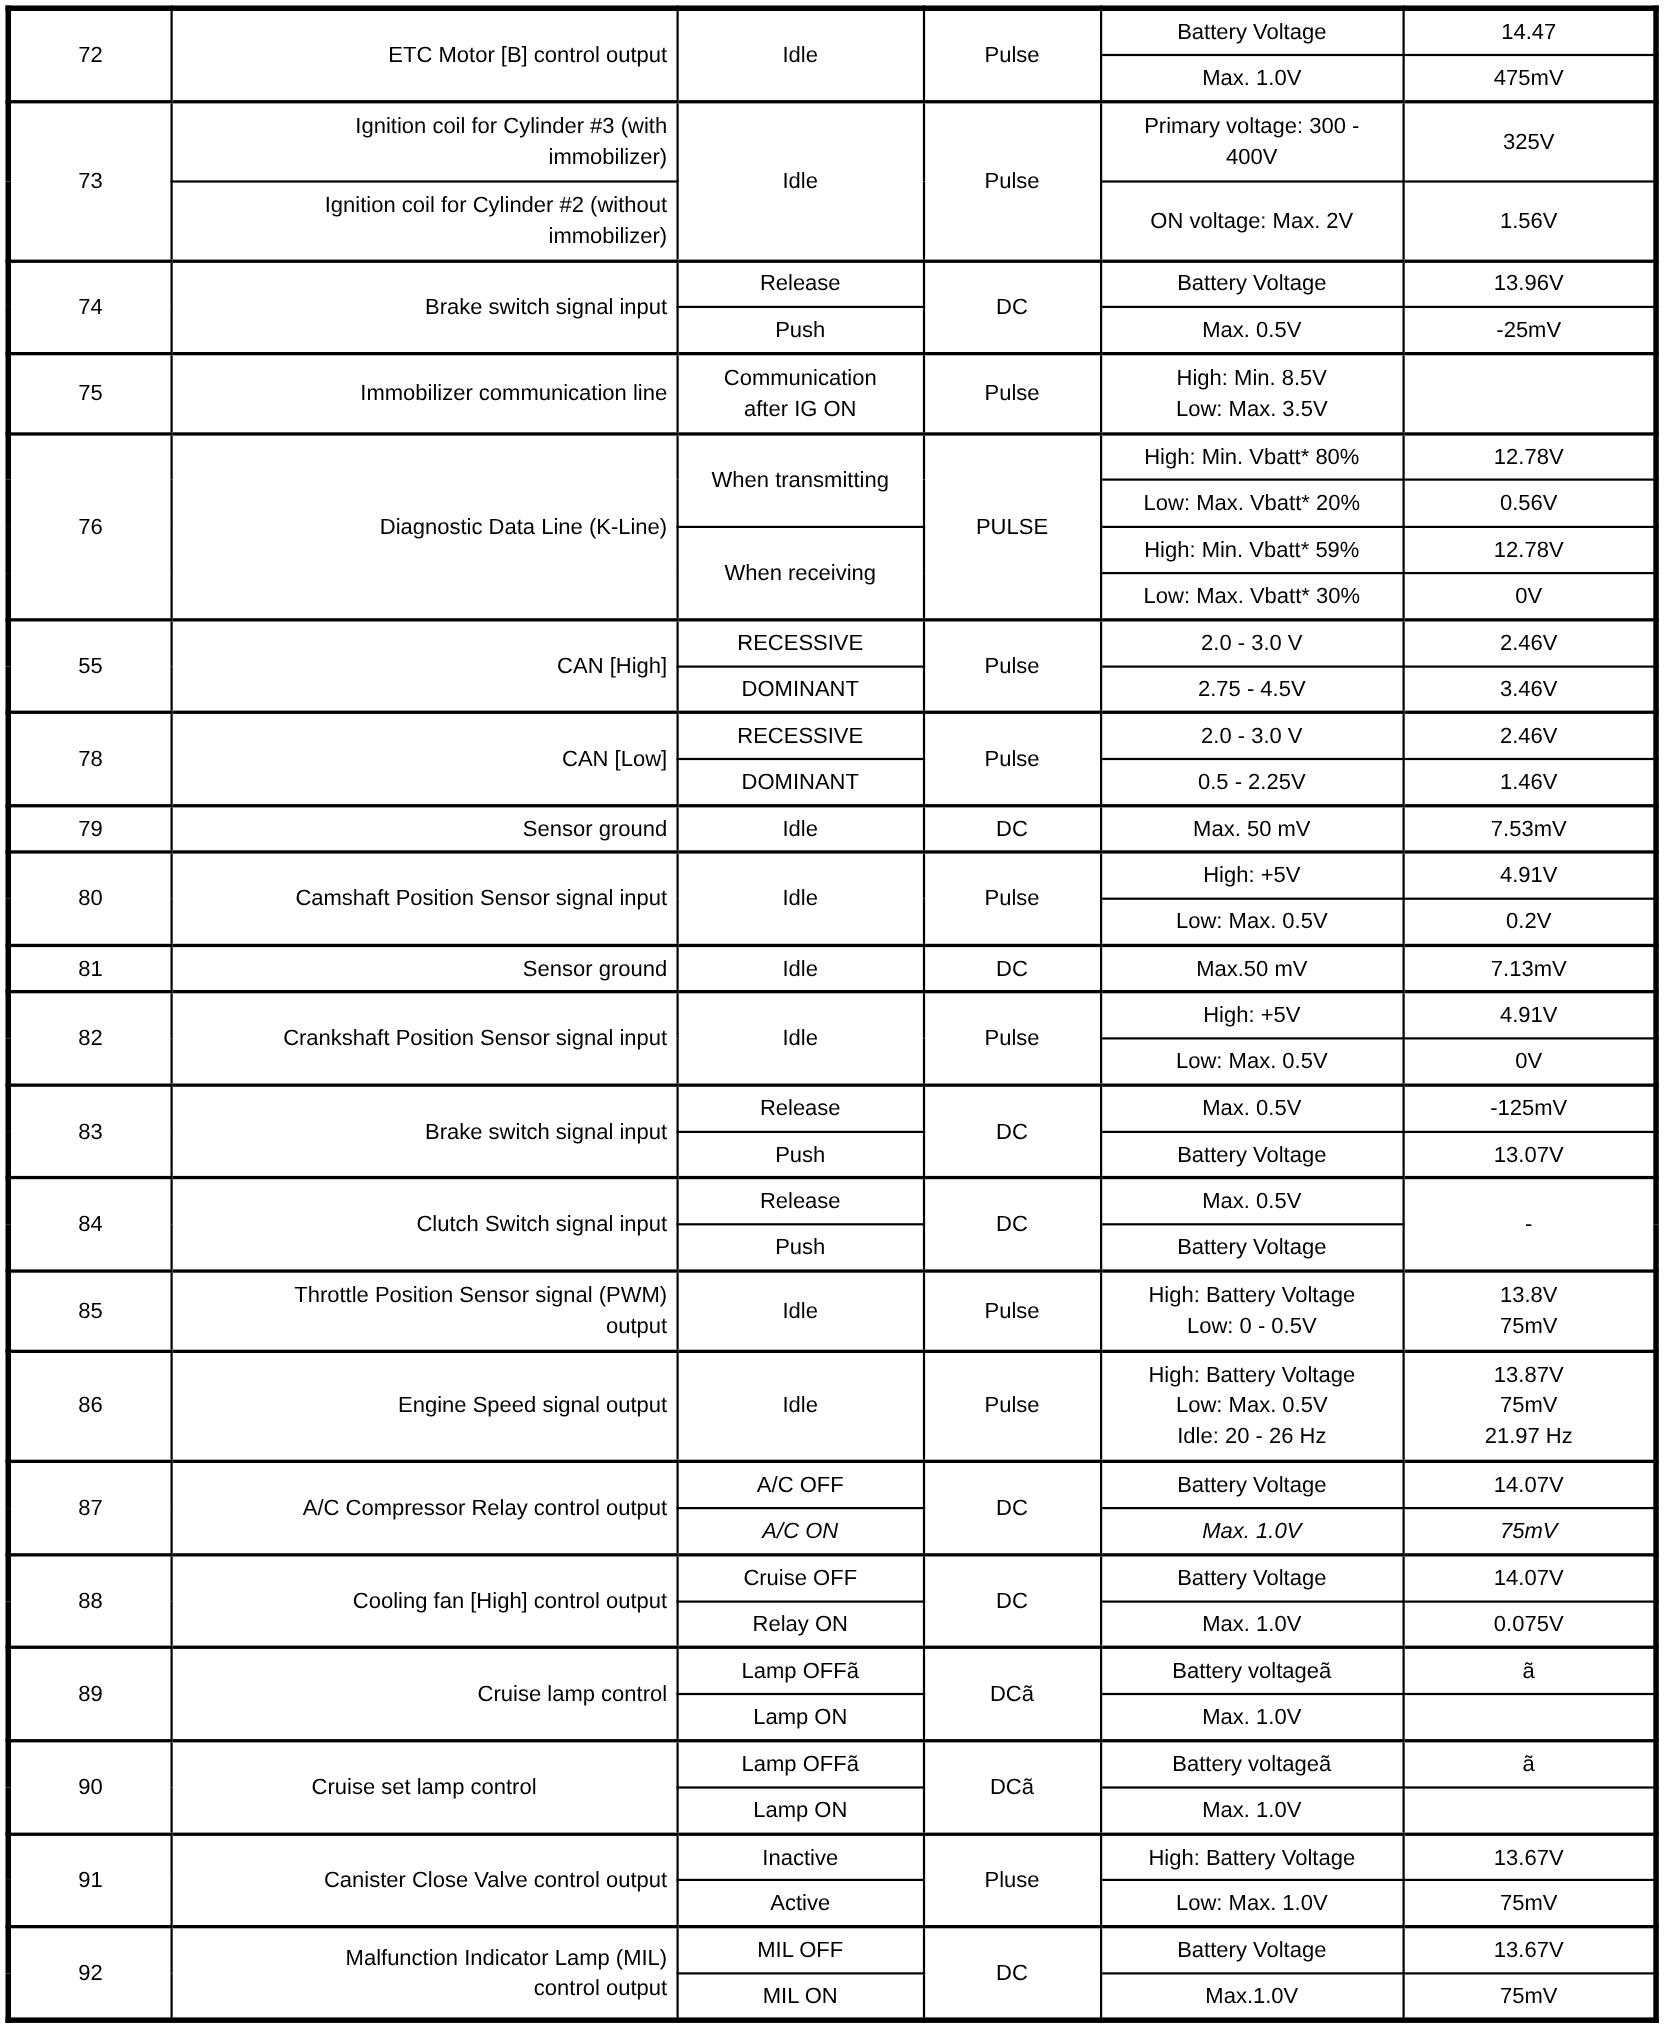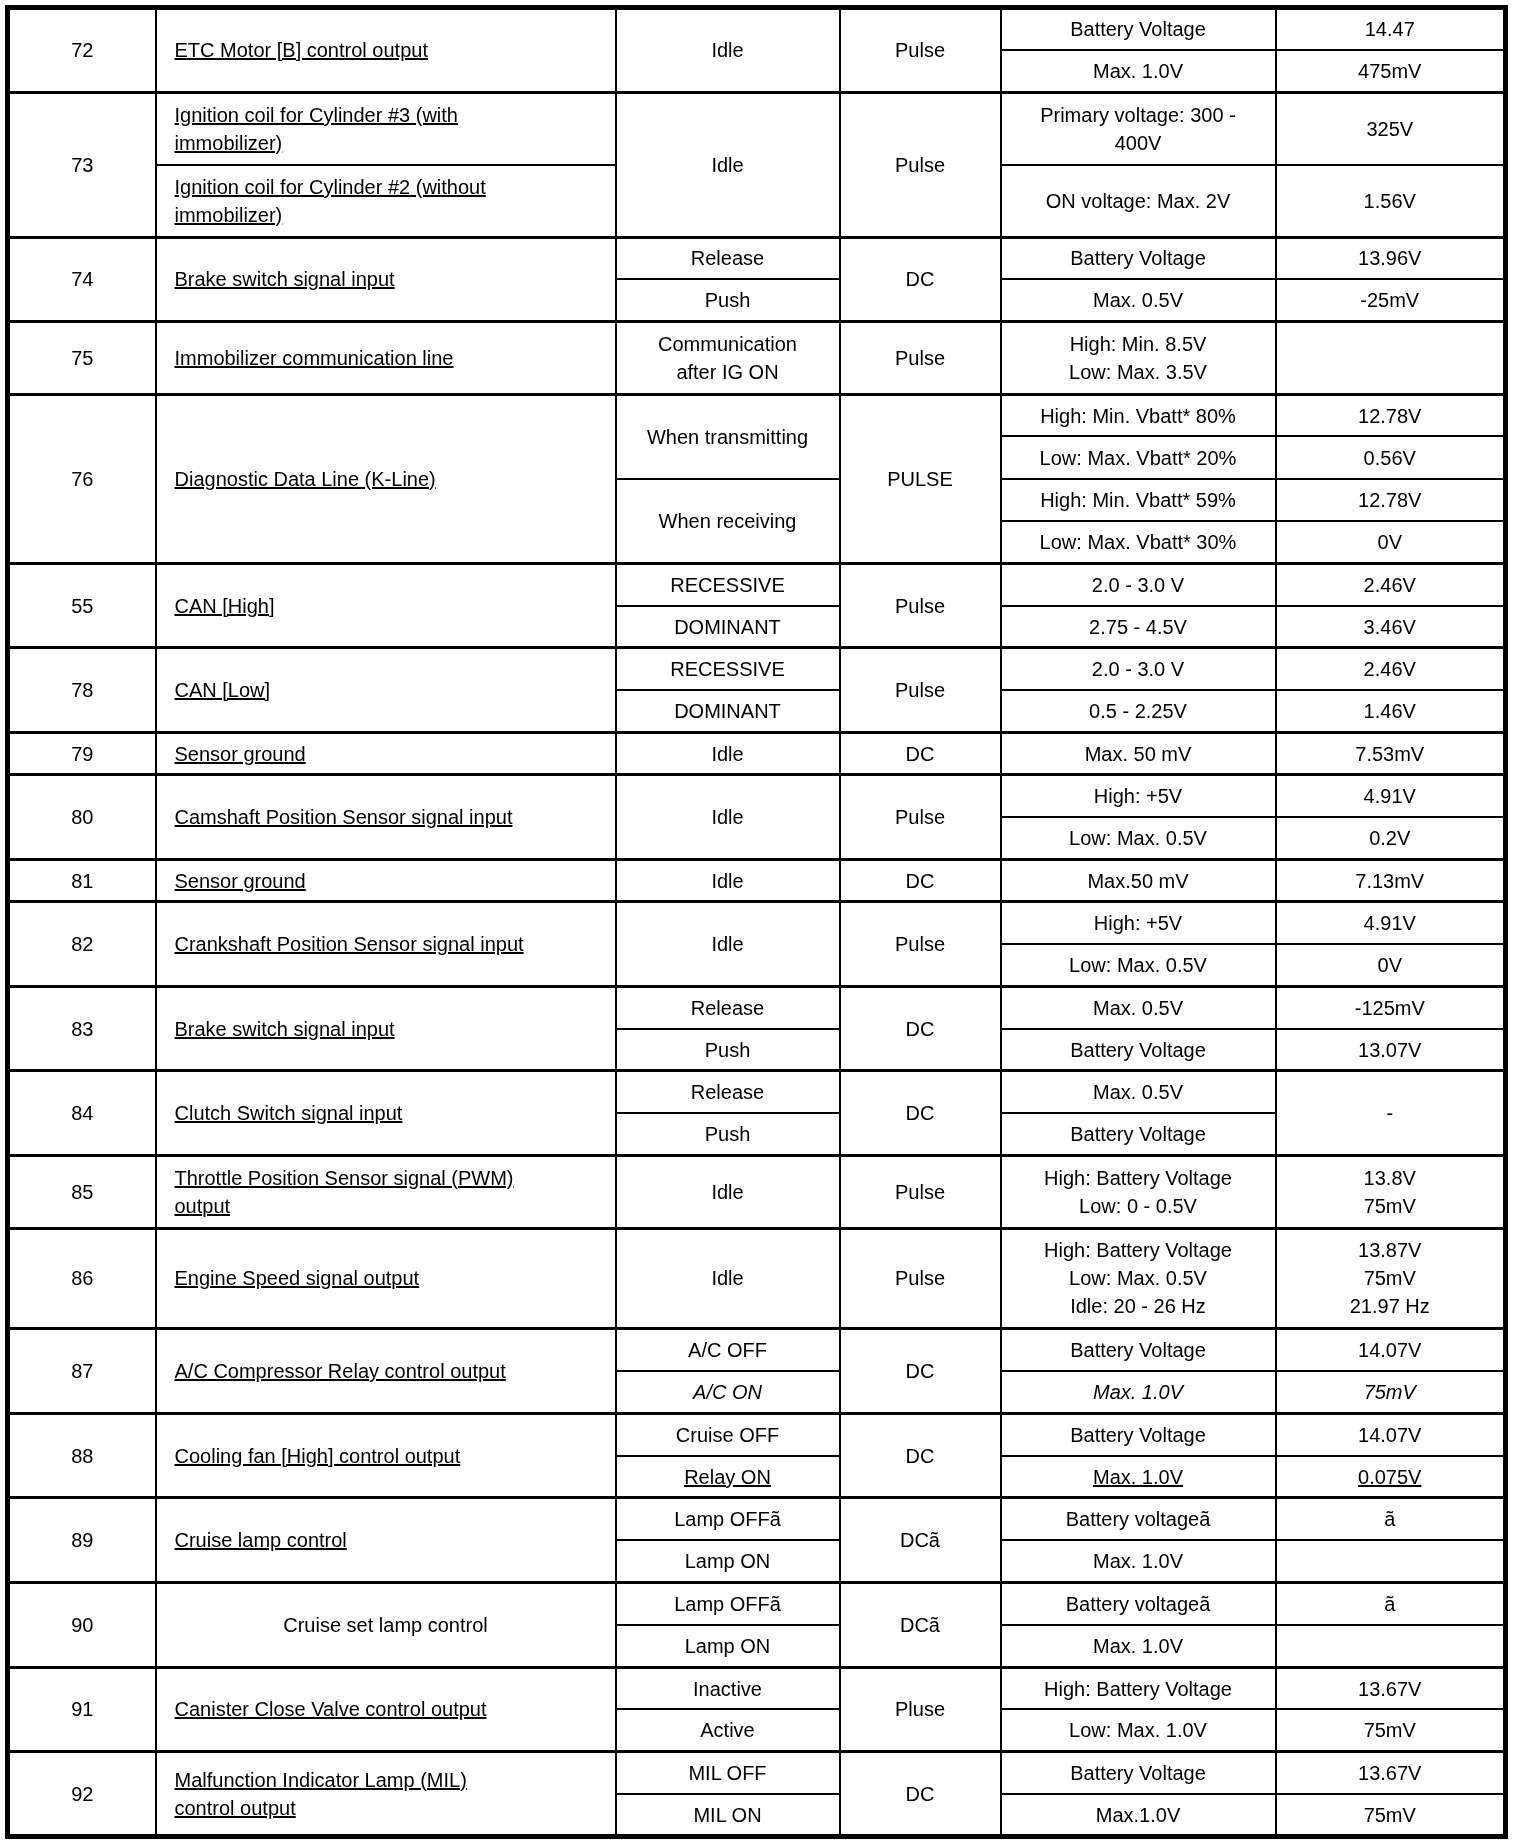--- a/index.html
+++ b/index.html
@@ -31,23 +31,22 @@
     border: 2px solid #000;
     font-size: 20px;
     line-height: 28px;
     text-align: center;
     vertical-align: middle;
     padding: 5px 8px;
     white-space: pre-line;
     overflow: hidden;
   }
   table.pin-table td.al {
-    text-align: left;
-    padding-left: 18px;
-    text-decoration: underline;
+    text-align: right;
+    padding-left: 7px;
   }
   table.pin-table tr.group-start > td {
     border-top: 3px solid #000;
   }
 </style>
 </head>
 <body>
 
 <div class="page">
   <table class="pin-table">
@@ -260,21 +259,21 @@
           <td>75mV</td>
         </tr>
         <tr class="group-start" style="height: 42px;">
           <td rowspan="2">88</td>
           <td rowspan="2" class="al">Cooling fan [High] control output</td>
           <td>Cruise OFF</td>
           <td rowspan="2">DC</td>
           <td>Battery Voltage</td>
           <td>14.07V</td>
         </tr>
-        <tr style="height: 42px; text-decoration: underline;">
+        <tr style="height: 42px;">
           <td>Relay ON</td>
           <td>Max. 1.0V</td>
           <td>0.075V</td>
         </tr>
         <tr class="group-start" style="height: 42px;">
           <td rowspan="2">89</td>
           <td rowspan="2" class="al">Cruise lamp control</td>
           <td>Lamp OFFã</td>
           <td rowspan="2">DCã</td>
           <td>Battery voltageã</td>

